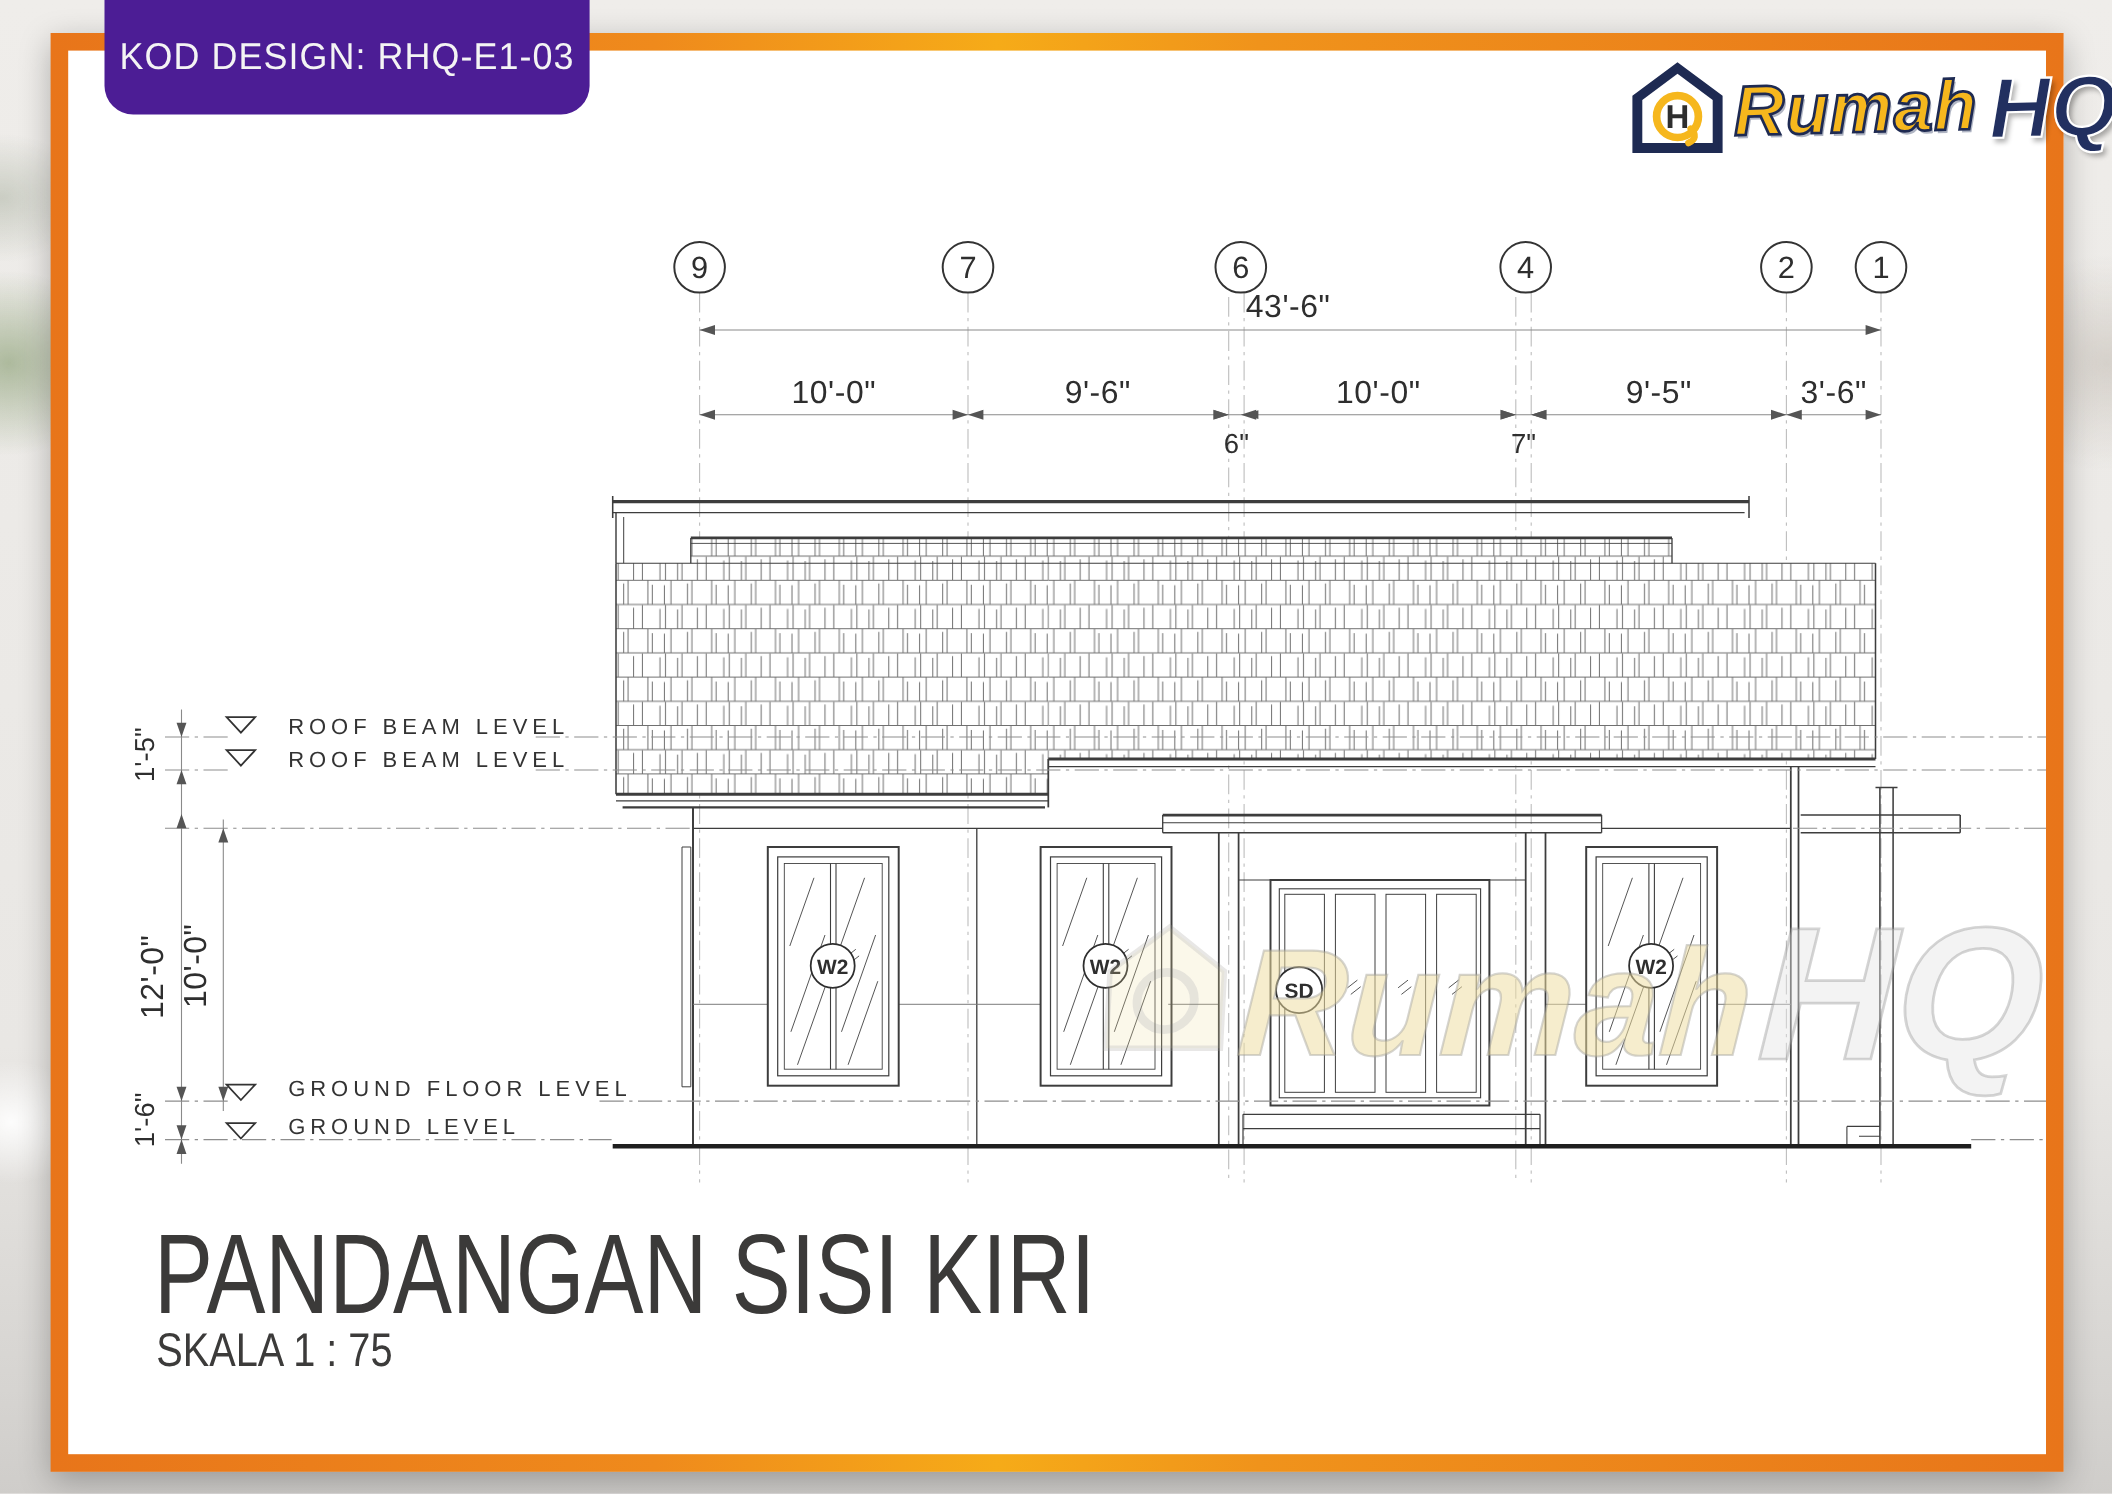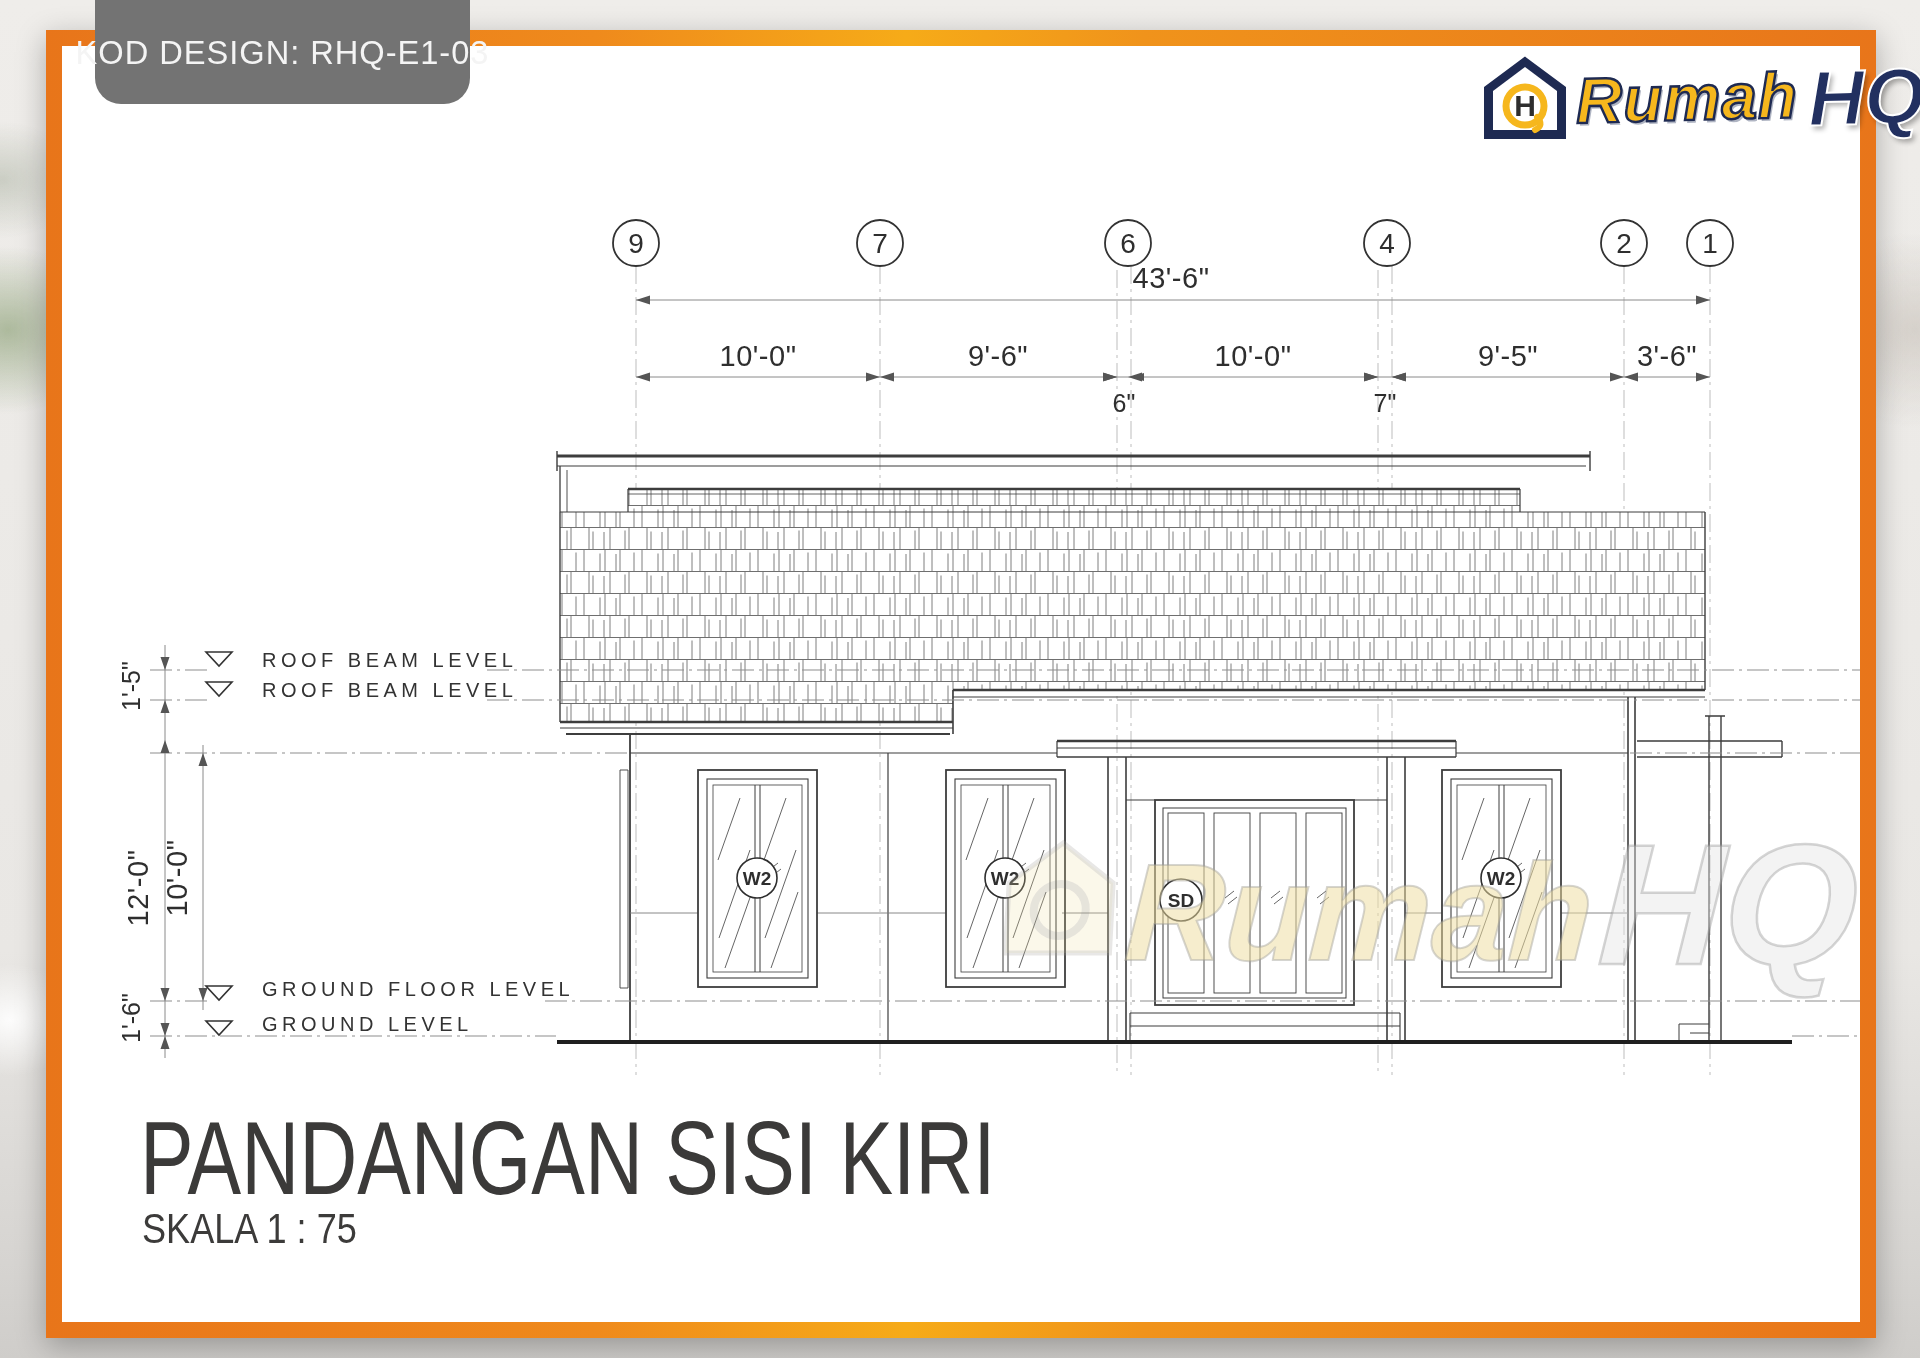--- a/index.html
+++ b/index.html
@@ -13,22 +13,22 @@
       radial-gradient(ellipse 160px 140px at 1915px 330px, rgba(170,160,148,.35), transparent 70%),
       linear-gradient(180deg,#efedea 0%, #e9e7e4 70%, #d6d4d1 93%, #cfcdca 100%);
   }
   .frame {
     position:absolute; left:46px; top:30px; width:1830px; height:1308px;
     background:linear-gradient(90deg,#e8751a 0%, #ef8a1c 30%, #f6ab18 47%, #f0931b 60%, #e8751a 100%);
     padding:16px; box-shadow:0 8px 28px rgba(0,0,0,.28); z-index:1;
   }
   .sheet { width:100%; height:100%; background:#fff; position:relative; }
   .kod-box {
-    position:absolute; left:95px; top:0; width:375px; height:104px; z-index:6;
-    background:#737373; border-radius:0 0 26px 26px;
+    position:absolute; left:95px; top:0; width:441px; height:104px; z-index:6;
+    background:#4c1d95; border-radius:0 0 26px 26px;
     display:flex; align-items:center; justify-content:center;
   }
   .kod-box span { color:#f4f4f4; font-size:34px; letter-spacing:1px;
     transform:scaleX(.96); white-space:nowrap; }
   .logo { position:absolute; left:1482px; top:52px; z-index:6;
     display:flex; align-items:center; gap:8px; }
   .logo .word-rumah { font-size:64px; font-weight:700; font-style:italic;
     color:#f6b71d; -webkit-text-stroke:2.5px #1e2a52;
     text-shadow:2px 3px 0 rgba(30,42,82,.35); letter-spacing:1px; transform:rotate(-1.5deg); }
   .logo .word-hq { font-size:78px; font-weight:800; font-style:italic;

